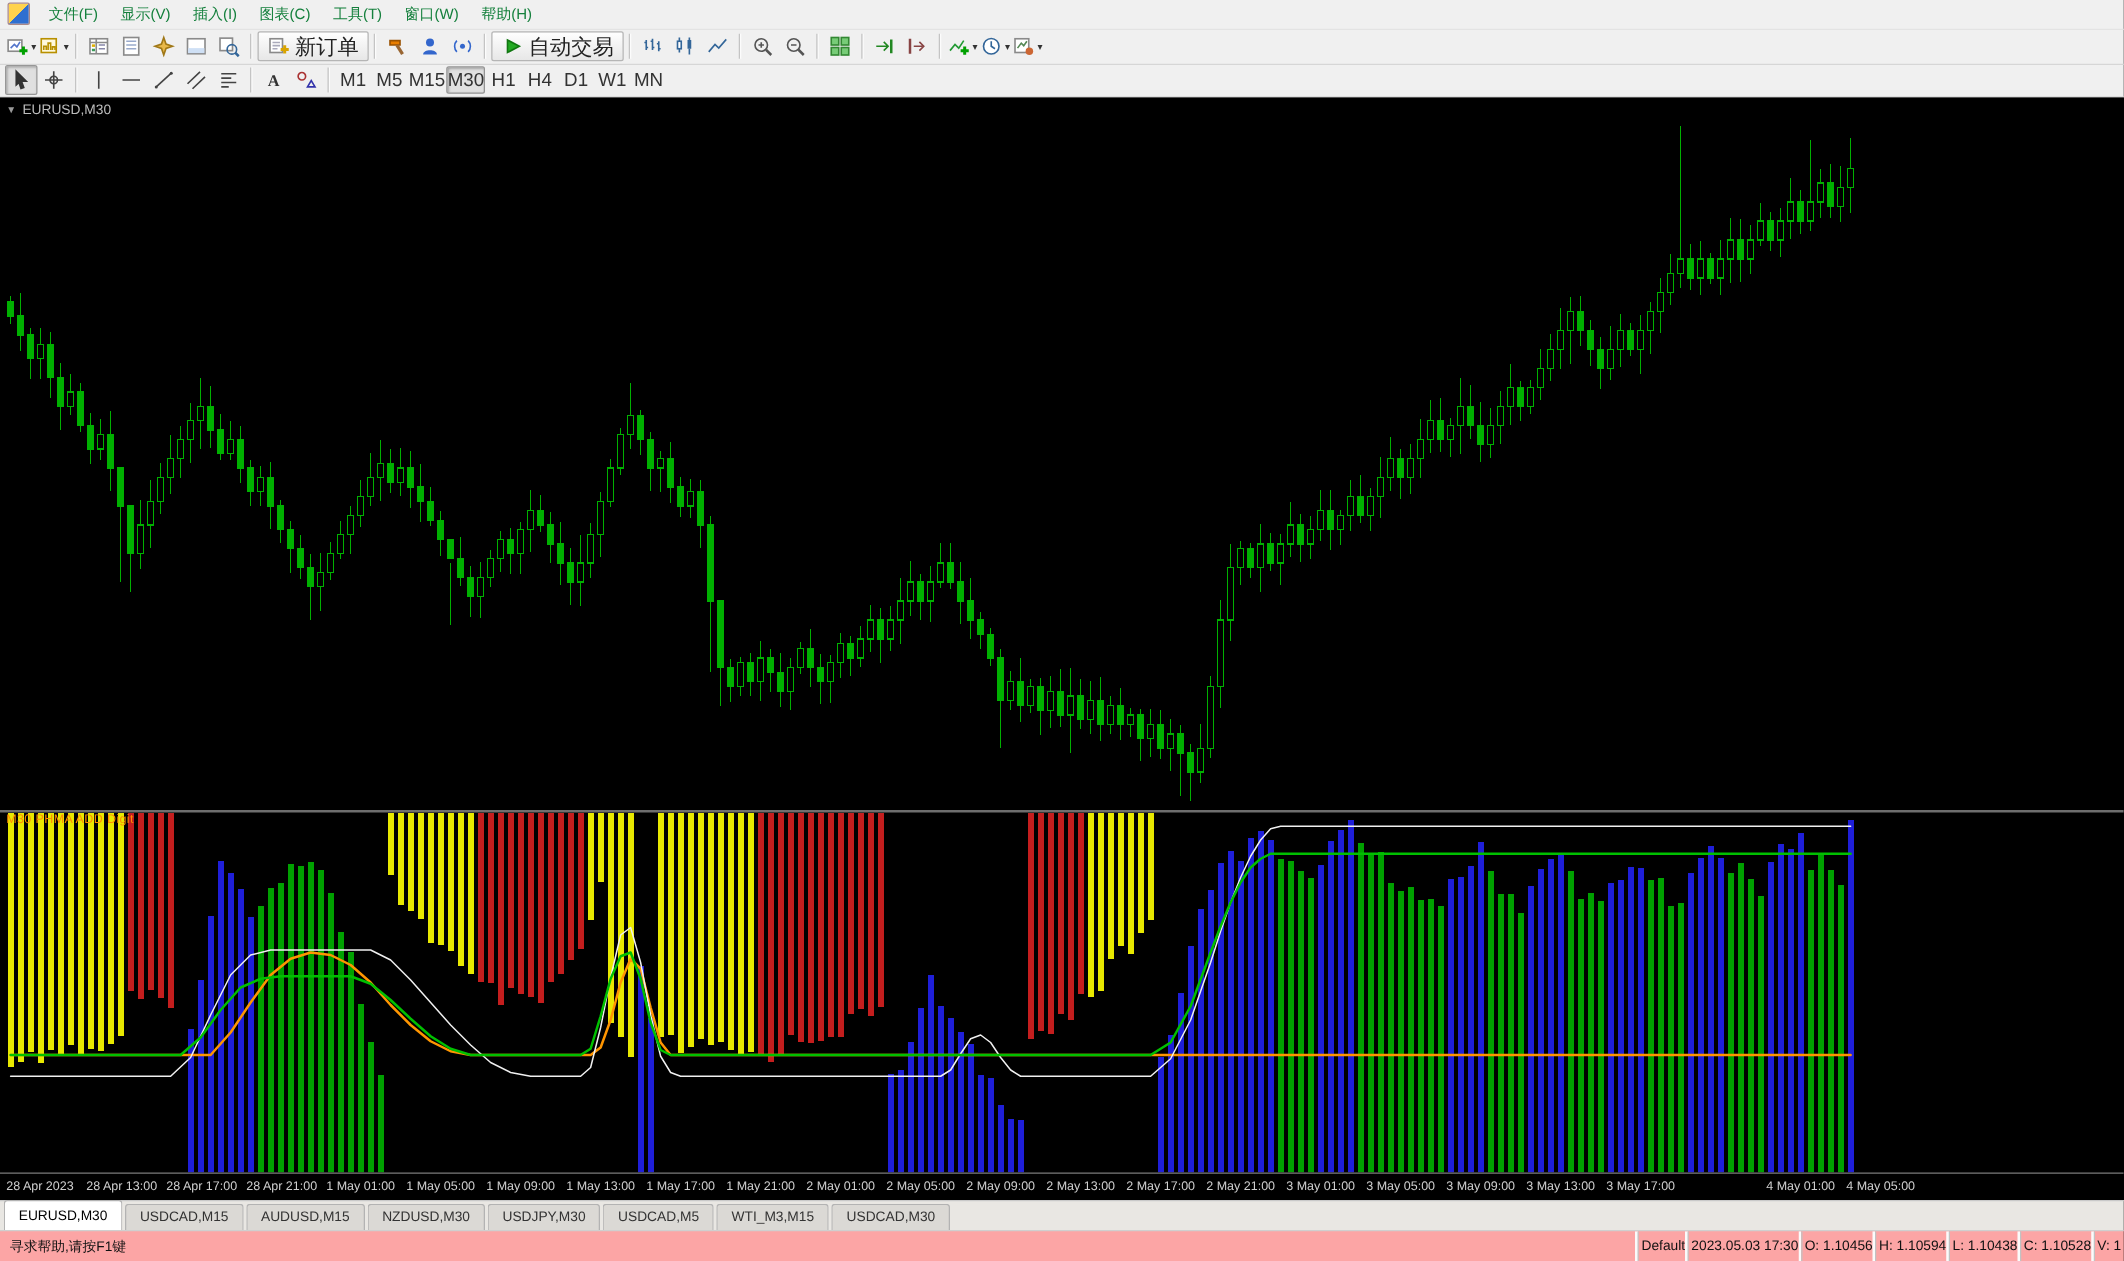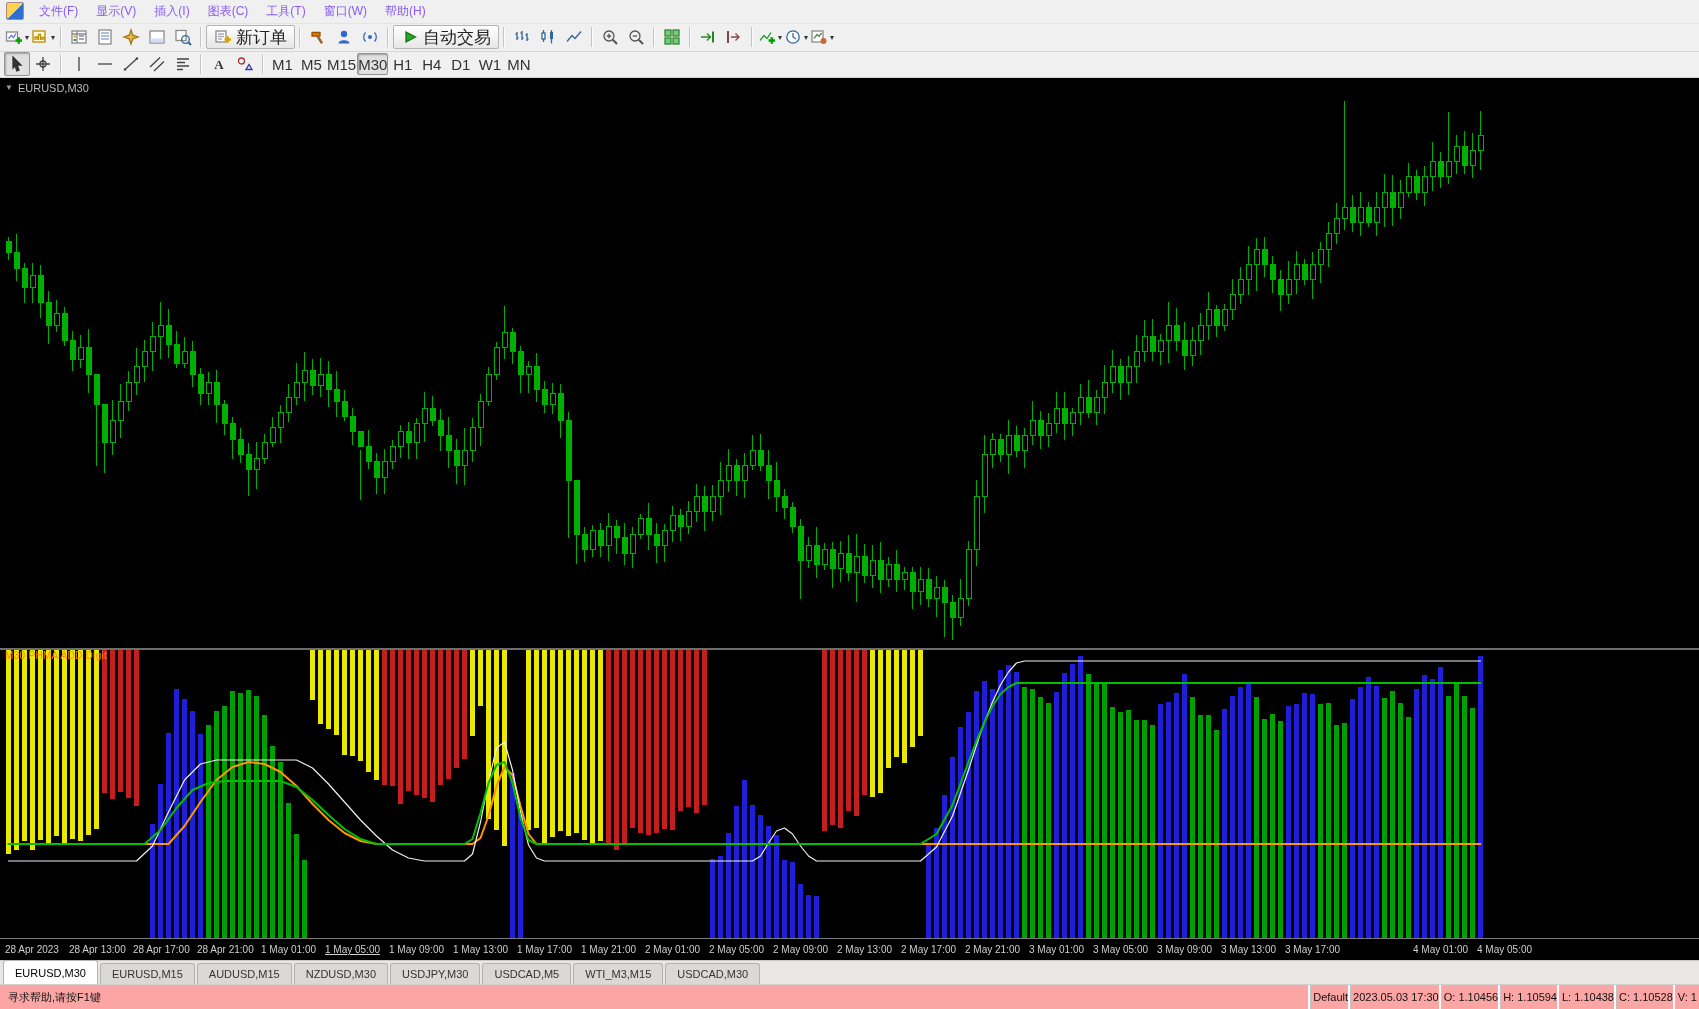--- a/index.html
+++ b/index.html
@@ -5,21 +5,21 @@
   html,body{margin:0;padding:0;}
   body{width:1699px;height:1009px;overflow:hidden;background:#000;
        font-family:"Liberation Sans","DejaVu Sans",sans-serif;-webkit-font-smoothing:antialiased;}
   .app{position:relative;width:1699px;height:1009px;display:flex;flex-direction:column;}
 
   
   .menubar{height:24px;background:#f0f0f0;display:flex;align-items:center;padding-left:4px;
            border-bottom:1px solid #e3e3e3;box-sizing:border-box;}
   .appicon{width:16px;height:16px;margin:0 6px 0 2px;border-radius:2px;
            background:linear-gradient(135deg,#ffd34d 0 50%,#2f6fd0 50% 100%);border:1px solid #a88;}
-  .menu-item{font-size:12px;color:#8b5cf6;padding:0 9px;line-height:22px;cursor:default;}
+  .menu-item{font-size:12px;color:#15803d;padding:0 9px;line-height:22px;cursor:default;}
 
   
   .toolbar{background:#f0f0f0;display:flex;align-items:center;box-sizing:border-box;
            border-bottom:1px solid #d6d6d6;padding-left:4px;position:relative;}
   .tb1{height:28px;}
   .tb2{height:26px;}
   .tbbtn{height:22px;min-width:24px;display:flex;align-items:center;justify-content:center;
          border:1px solid transparent;border-radius:2px;cursor:default;}
   .tbbtn.labeled{padding:0 7px;gap:4px;border:1px solid #b5b5b5;
          background:linear-gradient(#fefefe,#e7e7e7);}
@@ -946,21 +946,21 @@
           <polyline points="8.5,211 136.5,211 152.5,196 168.5,162 184.5,130 200.5,114 216.5,110 296.5,110 312.5,118 328.5,134 344.5,152 360.5,170 376.5,186 392.5,200 408.5,208 424.5,211 464.5,211 472.5,204 480.5,172 488.5,132 496.5,98 504.5,92 512.5,120 520.5,162 528.5,195 536.5,208 544.5,211 752.5,211 760.5,206 768.5,193 776.5,181 784.5,178 792.5,184 800.5,196 808.5,206 816.5,211 920.5,211 936.5,197 952.5,166 968.5,120 976.5,95 984.5,72 992.5,52 1000.5,35 1008.5,22 1016.5,13 1024.5,11 1480.5,11" fill="none" stroke="#F0F0F0" stroke-width="1.2" stroke-linejoin="round" stroke-linecap="round"></polyline>
           <polyline points="8.5,194 144.5,194 160.5,180 176.5,158 192.5,140 208.5,133 224.5,131 280.5,131 296.5,137 312.5,150 328.5,165 344.5,179 360.5,189 376.5,194 464.5,194 472.5,189 480.5,163 488.5,133 496.5,115 504.5,112 512.5,133 520.5,168 528.5,190 536.5,194 920.5,194 936.5,184 952.5,155 968.5,112 976.5,91 984.5,72 992.5,56 1000.5,44 1008.5,37 1016.5,33 1480.5,33" fill="none" stroke="#00C000" stroke-width="2" stroke-linejoin="round" stroke-linecap="round"></polyline>
         </svg>
     </div>
     <div class="time-axis" id="time-axis">
         <span class="time-label" style="left: 5px;">28 Apr 2023</span>
         <span class="time-label" style="left: 69px;">28 Apr 13:00</span>
         <span class="time-label" style="left: 133px;">28 Apr 17:00</span>
         <span class="time-label" style="left: 197px;">28 Apr 21:00</span>
         <span class="time-label" style="left: 261px;">1 May 01:00</span>
-        <span class="time-label" style="left: 325px; text-decoration: underline;">1 May 05:00</span>
+        <span class="time-label" style="left: 325px;">1 May 05:00</span>
         <span class="time-label" style="left: 389px;">1 May 09:00</span>
         <span class="time-label" style="left: 453px;">1 May 13:00</span>
         <span class="time-label" style="left: 517px;">1 May 17:00</span>
         <span class="time-label" style="left: 581px;">1 May 21:00</span>
         <span class="time-label" style="left: 645px;">2 May 01:00</span>
         <span class="time-label" style="left: 709px;">2 May 05:00</span>
         <span class="time-label" style="left: 773px;">2 May 09:00</span>
         <span class="time-label" style="left: 837px;">2 May 13:00</span>
         <span class="time-label" style="left: 901px;">2 May 17:00</span>
         <span class="time-label" style="left: 965px;">2 May 21:00</span>
@@ -970,21 +970,21 @@
         <span class="time-label" style="left: 1221px;">3 May 13:00</span>
         <span class="time-label" style="left: 1285px;">3 May 17:00</span>
         <span class="time-label" style="left: 1349px; margin-top: 21px;">3 May 21:00</span>
         <span class="time-label" style="left: 1413px;">4 May 01:00</span>
         <span class="time-label" style="left: 1477px;">4 May 05:00</span>
       </div>
   </div>
 
   <div class="tabbar" id="tabbar">
       <div class="tab active">EURUSD,M30</div>
-      <div class="tab">EURUSD,M15</div>
+      <div class="tab">USDCAD,M15</div>
       <div class="tab">AUDUSD,M15</div>
       <div class="tab">NZDUSD,M30</div>
       <div class="tab">USDJPY,M30</div>
       <div class="tab">USDCAD,M5</div>
       <div class="tab">WTI_M3,M15</div>
       <div class="tab">USDCAD,M30</div>
     </div>
 
   <div class="statusbar" id="statusbar">
     <div class="status-help">寻求帮助,请按F1键</div>

